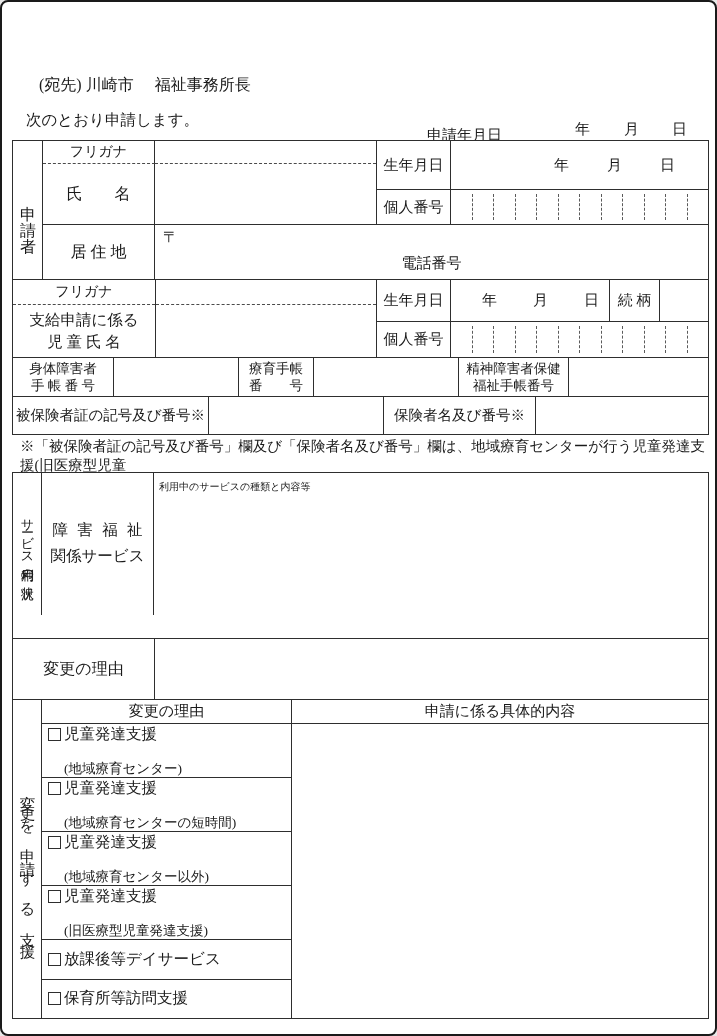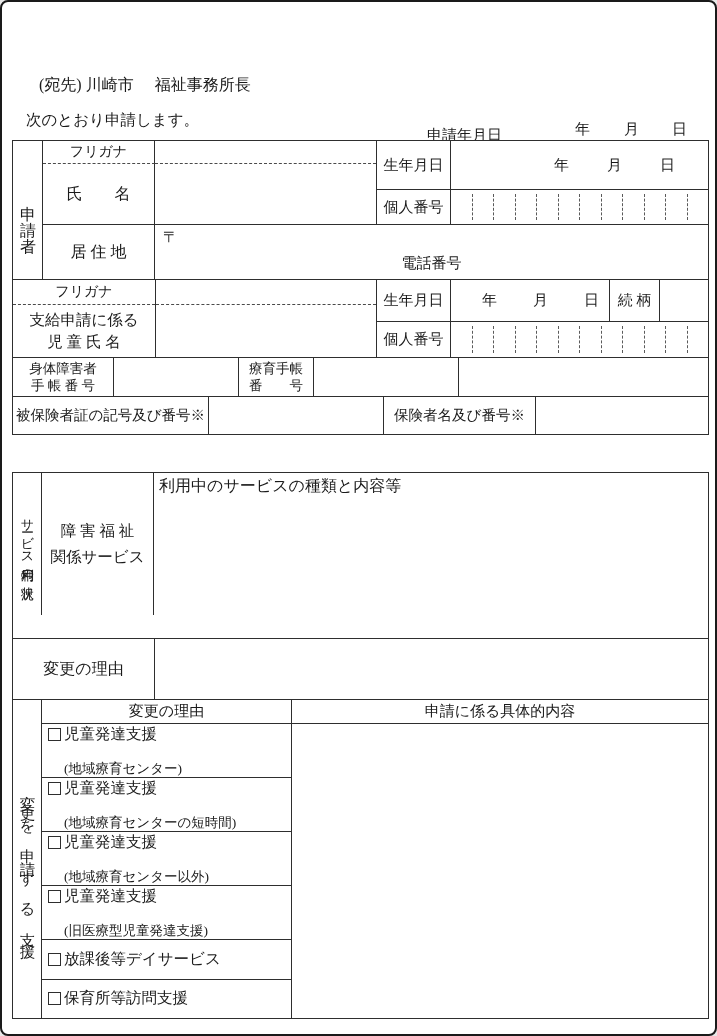--- a/index.html
+++ b/index.html
@@ -16,21 +16,21 @@
   .row{display:flex;box-sizing:border-box;min-height:0;}
   .col{display:flex;flex-direction:column;box-sizing:border-box;min-width:0;}
   .cell{box-sizing:border-box;min-width:0;min-height:0;}
   .br{border-right:1px solid #2e2e2e;}
   .bl{border-left:1px solid #2e2e2e;}
   .bt{border-top:1px solid #2e2e2e;}
   .bb{border-bottom:1px solid #2e2e2e;}
   .dash-b{border-bottom:1px dashed #4a4a4a;}
   .vwrap{display:flex;align-items:center;justify-content:center;}
   .vtext{writing-mode:vertical-rl;text-align:center;}
-  .f12{font-size:16px;} .f13{font-size:13px;} .f135{font-size:13.5px;}
+  .f12{font-size:10px;} .f13{font-size:13px;} .f135{font-size:13.5px;}
   .f14{font-size:14px;} .f145{font-size:14.5px;} .f15{font-size:15px;}
   .f155{font-size:15.5px;} .f16{font-size:16px;}
   .title{left:0;right:0;text-align:center;font-size:17.5px;letter-spacing:1px;}
   .digits{flex:1;display:flex;padding:4px 0;}
   .digit{flex:1;border-right:1px dashed #5a5a5a;}
   .digit:last-child{border-right:none;}
   .cb{width:13px;height:13px;border:1px solid #2e2e2e;display:inline-block;box-sizing:border-box;margin-right:3px;flex:0 0 auto;background:#fff;}
   .itemline{display:flex;align-items:center;}
   .sub{font-size:13.5px;padding-left:16px;line-height:17px;margin-top:15px;font-family:Liberation Serif, serif;}
   .itemrow{display:flex;flex-direction:column;justify-content:center;padding-left:6px;border-bottom:1px solid #2e2e2e;flex:1;}
@@ -164,38 +164,46 @@
       <div class="cell center f135 lh17" style="width:100px;flex-direction:column;">
         <span>身体障害者</span>
         <span>手 帳 番 号</span>
       </div>
       <div class="cell bl" style="width:125px;"></div>
       <div class="cell bl center f135 lh17" style="width:75px;flex-direction:column;">
         <span>療育手帳</span>
         <span>番　　号</span>
       </div>
       <div class="cell bl" style="width:145px;"></div>
+      <div class="cell bl center f135 lh17" style="width:110px;flex-direction:column;">
+        <span>精神障害者保健</span>
+        <span>福祉手帳番号</span>
+      </div>
       <div class="cell bl" style="flex:1;"></div>
     </div>
 
     <div class="row bt" style="flex:1;">
       <div class="cell center f145" style="width:195px;">被保険者証の記号及び番号※</div>
       <div class="cell bl" style="width:175px;"></div>
       <div class="cell bl center f145" style="width:152px;">保険者名及び番号※</div>
       <div class="cell bl" style="flex:1;"></div>
     </div>
   </div>
 
+  <div class="abs f145 lh19" style="top:435px;left:18px;width:688px;">
+    <div>※「被保険者証の記号及び番号」欄及び「保険者名及び番号」欄は、地域療育センターが行う児童発達支援(旧医療型児童</div>
+    <div style="padding-left:13px;">発達支援)を申請する場合に記入すること。</div>
+  </div>
 
   <div class="tbl" style="top:470px;left:10px;width:697px;height:228px;">
     <div class="row" style="height:142px;">
       <div class="cell br vwrap" style="width:29px;">
         <span class="vtext f13" style="letter-spacing:1px;">サービス利用の状況</span>
       </div>
-      <div class="cell br center f155 lh26" style="width:112px;flex-direction:column;">
+      <div class="cell br center f155 lh26" style="width:112px;flex-direction:column;font-family:Liberation Mono, monospace;">
         <span>障 害 福 祉</span>
         <span>関係サービス</span>
       </div>
       <div class="cell" style="flex:1;padding:3px 0 0 5px;">
         <span class="f12">利用中のサービスの種類と内容等</span>
       </div>
     </div>
     <div class="row bt" style="flex:1;margin-top:23px;">
       <div class="cell br center f16" style="width:142px;">変更の理由</div>
       <div class="cell" style="flex:1;"></div>

